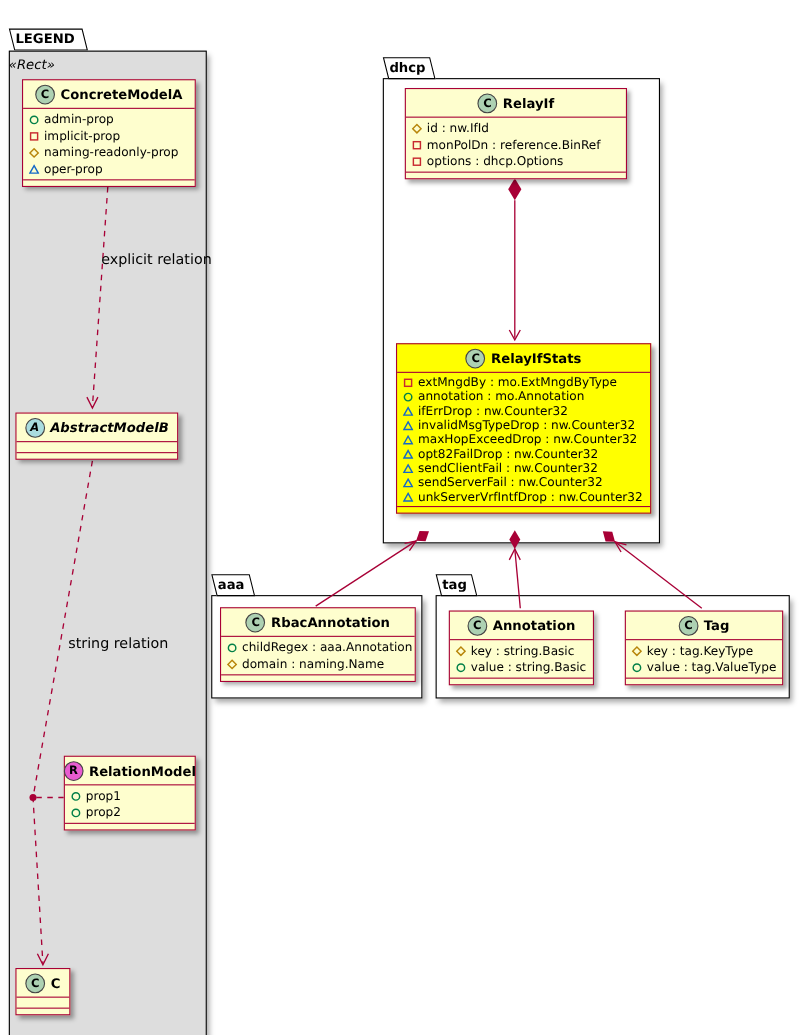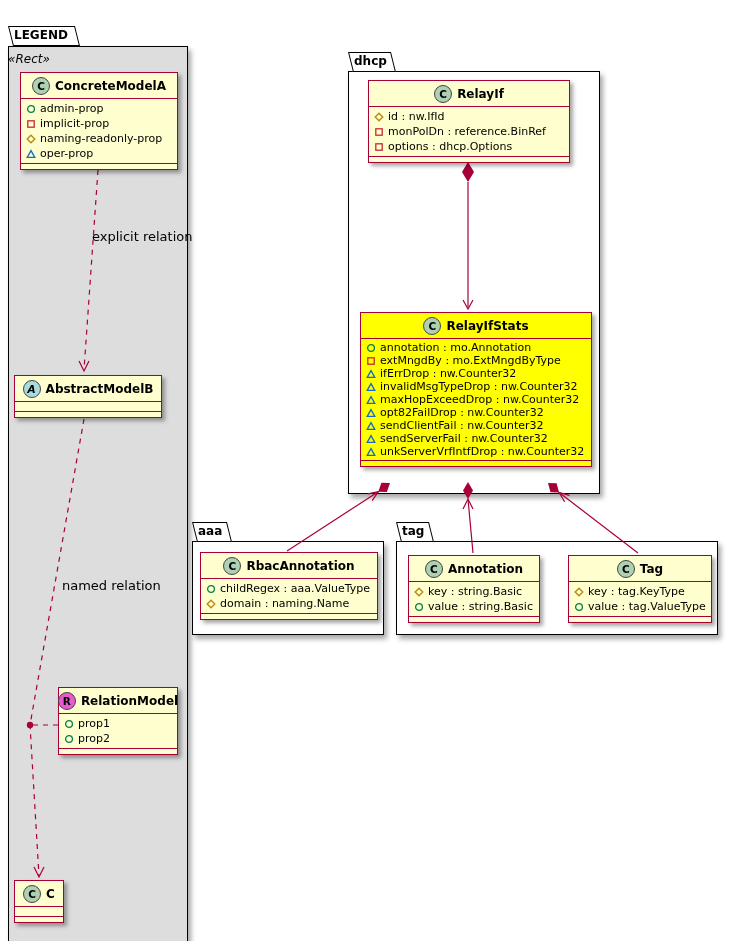--- a/index.html
+++ b/index.html
@@ -29,21 +29,21 @@
   .uml-class{
     position:absolute;background:#FEFECE;border:1.5px solid #A80036;z-index:5;
     box-shadow:3px 3px 4px rgba(0,0,0,0.35);
   }
   .uml-class.highlight{background:#FFFF00;}
   .cls-header{
     height:25px;display:flex;align-items:center;justify-content:center;gap:5px;
     padding:0 6px;white-space:nowrap;
   }
   .cls-name{font-size:12px;font-weight:bold;}
-  .cls-name.italic{}
+  .cls-name.italic{font-style:italic;}
   .spot{
     width:16px;height:16px;border-radius:50%;border:1px solid #444;
     display:flex;align-items:center;justify-content:center;
     font-size:10.5px;font-weight:bold;flex:0 0 auto;
   }
   .spot-c{background:#ADD1B2;}
   .spot-a{background:#A9DCDF;font-style:italic;}
   .spot-r{background:#E85BD0;}
   .cls-attrs{
     border-top:1px solid #A80036;padding:2px 5px;min-height:5px;
@@ -110,21 +110,21 @@
     </g>
     <g fill="#A80036" stroke="none">
       <polygon points="468,150 474,160 468,170 462,160"></polygon>
       <polygon points="390,471 381.4,470.7 378.3,479.7 386.9,480"></polygon>
       <polygon points="468,470 473,478.5 468,487 463,478.5"></polygon>
       <polygon points="548,471 556.6,471.3 559.1,480.5 550.5,480.2"></polygon>
     </g>
   </svg>
 
   <div class="rel-label" style="left:92px;top:217px;">explicit relation</div>
-  <div class="rel-label" style="left:62px;top:566px;">named relation</div>
+  <div class="rel-label" style="left:62px;top:566px;">string relation</div>
 
   <div class="uml-class" style="left:20px;top:60px;width:156px;">
     <div class="cls-header">
       <span class="spot spot-c">C</span>
       <span class="cls-name">ConcreteModelA</span>
     </div>
     <div class="cls-attrs">
         <div class="attr-row">
           <span class="ficon">
             <svg width="10" height="10" viewBox="0 0 10 10">
@@ -241,36 +241,36 @@
 
   <div class="uml-class highlight tight" style="left:360px;top:300px;width:230px;">
     <div class="cls-header">
       <span class="spot spot-c">C</span>
       <span class="cls-name">RelayIfStats</span>
     </div>
     <div class="cls-attrs">
         <div class="attr-row">
           <span class="ficon">
             <svg width="10" height="10" viewBox="0 0 10 10">
+              <rect x="1.8" y="1.8" width="6.4" height="6.4" fill="none" stroke="#C82930" stroke-width="1.3"></rect>
+            </svg>
+          </span>
+          <span class="attr-text">extMngdBy : mo.ExtMngdByType</span>
+        </div>
+        <div class="attr-row">
+          <span class="ficon">
+            <svg width="10" height="10" viewBox="0 0 10 10">
               <circle cx="5" cy="5" r="3.4" fill="none" stroke="#038048" stroke-width="1.3"></circle>
             </svg>
           </span>
           <span class="attr-text">annotation : mo.Annotation</span>
         </div>
         <div class="attr-row">
           <span class="ficon">
             <svg width="10" height="10" viewBox="0 0 10 10">
-              <rect x="1.8" y="1.8" width="6.4" height="6.4" fill="none" stroke="#C82930" stroke-width="1.3"></rect>
-            </svg>
-          </span>
-          <span class="attr-text">extMngdBy : mo.ExtMngdByType</span>
-        </div>
-        <div class="attr-row">
-          <span class="ficon">
-            <svg width="10" height="10" viewBox="0 0 10 10">
               <path d="M5 1.6 L8.8 8.4 L1.2 8.4 Z" fill="none" stroke="#1569C7" stroke-width="1.3"></path>
             </svg>
           </span>
           <span class="attr-text">ifErrDrop : nw.Counter32</span>
         </div>
         <div class="attr-row">
           <span class="ficon">
             <svg width="10" height="10" viewBox="0 0 10 10">
               <path d="M5 1.6 L8.8 8.4 L1.2 8.4 Z" fill="none" stroke="#1569C7" stroke-width="1.3"></path>
             </svg>
@@ -326,21 +326,21 @@
       <span class="spot spot-c">C</span>
       <span class="cls-name">RbacAnnotation</span>
     </div>
     <div class="cls-attrs">
         <div class="attr-row">
           <span class="ficon">
             <svg width="10" height="10" viewBox="0 0 10 10">
               <circle cx="5" cy="5" r="3.4" fill="none" stroke="#038048" stroke-width="1.3"></circle>
             </svg>
           </span>
-          <span class="attr-text">childRegex : aaa.ValueType</span>
+          <span class="attr-text">childRegex : aaa.Annotation</span>
         </div>
         <div class="attr-row">
           <span class="ficon">
             <svg width="10" height="10" viewBox="0 0 10 10">
               <path d="M5 1.2 L8.8 5 L5 8.8 L1.2 5 Z" fill="none" stroke="#B8860B" stroke-width="1.3"></path>
             </svg>
           </span>
           <span class="attr-text">domain : naming.Name</span>
         </div>
       </div>

